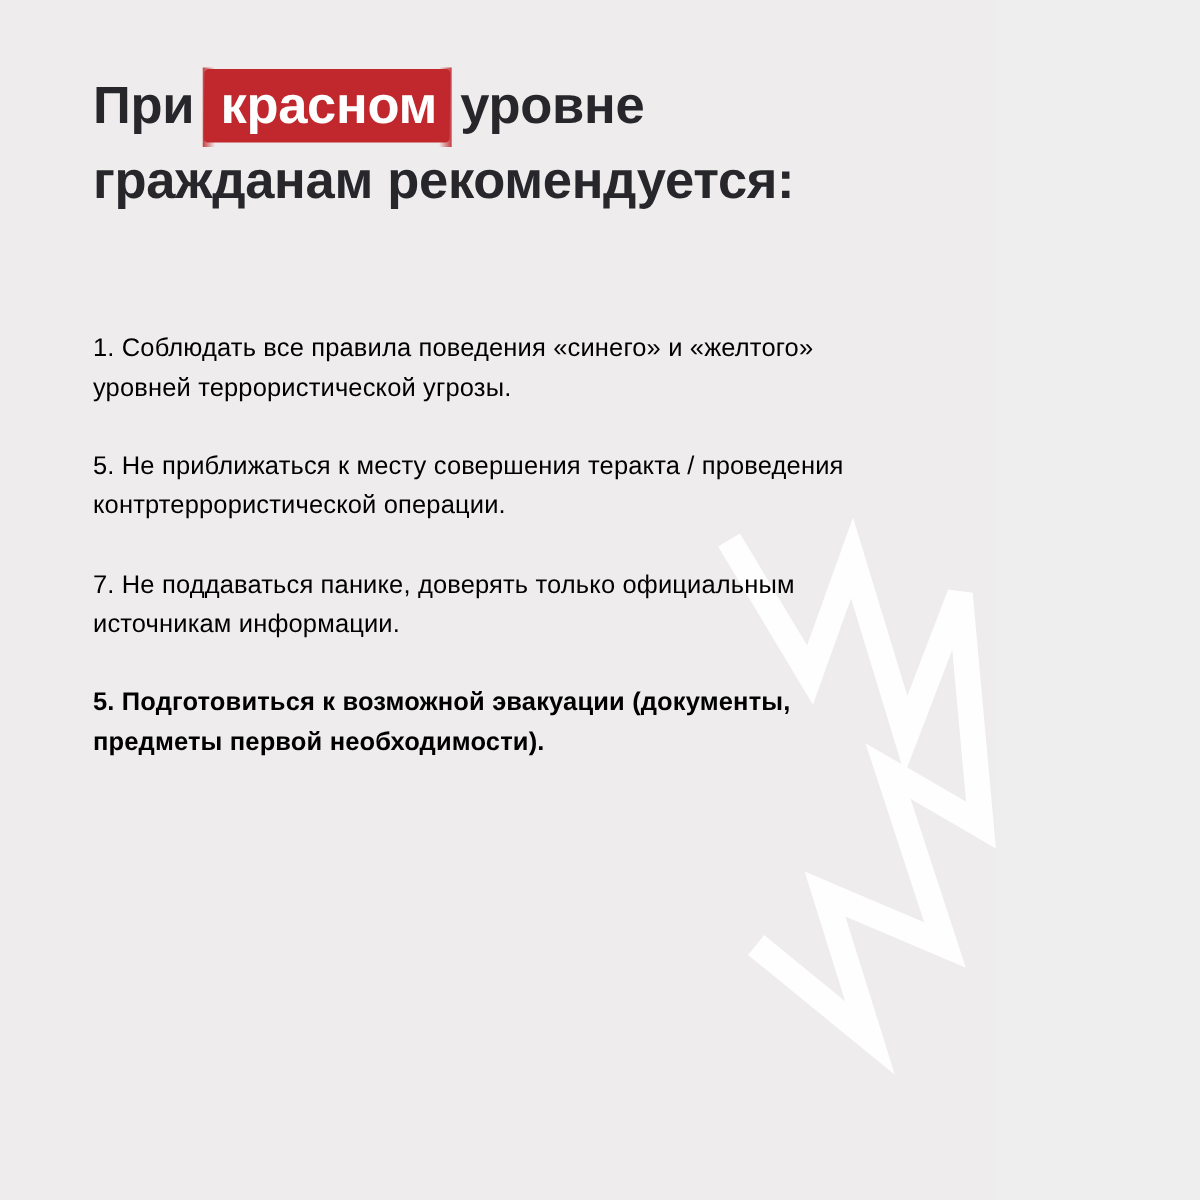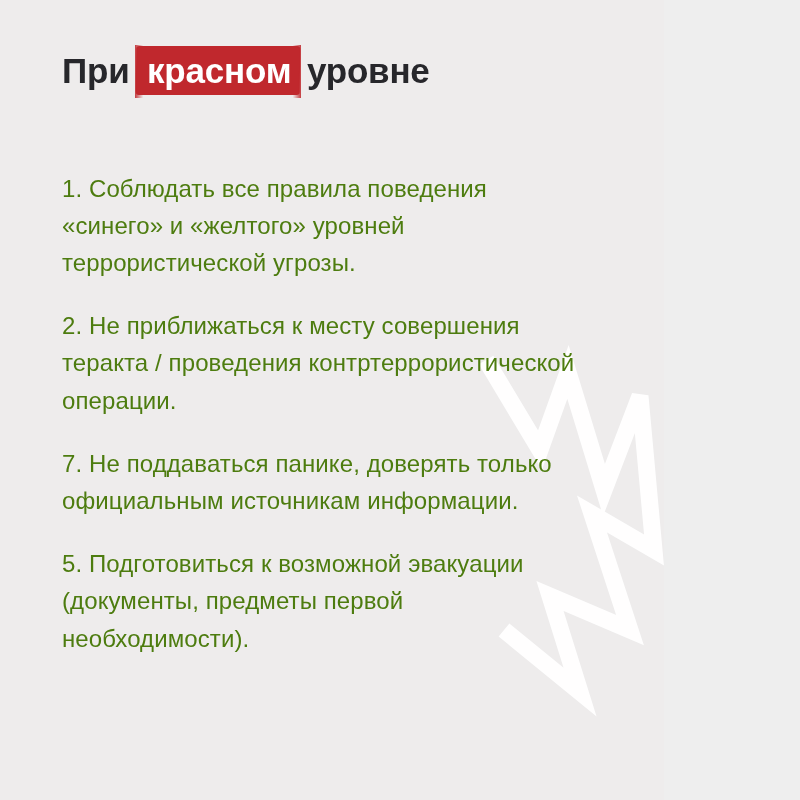--- a/index.html
+++ b/index.html
@@ -75,49 +75,51 @@
       linear-gradient(90deg, rgba(192,40,45,0.9) 0%, rgba(192,40,45,0.0) 5%),
       linear-gradient(270deg, rgba(192,40,45,0.9) 0%, rgba(192,40,45,0.0) 5%);
     z-index: -2;
   }
   .list {
     margin: 74px 0 0 0;
     padding: 0;
     list-style: none;
   }
   .list li {
-    font-size: 24px;
+    font-size: 17px;
     line-height: 1.55;
-    color: #4d7c0f;
+    color: #000000;
     margin: 0 0 26px 0;
     max-width: 520px;
     letter-spacing: 0.1px;
   }
   .list li:last-child {
     margin-bottom: 0;
+    font-weight: bold;
   }
 </style>
 </head>
 <body>
 
 <div class="poster">
 
   <svg class="bg-zigzag" viewBox="0 0 320 420" xmlns="http://www.w3.org/2000/svg" aria-hidden="true">
     <polyline points="132,60 186,150 214,72 250,190 286,96 300,250 238,214 276,330 196,296 226,392 150,330" fill="none" stroke="#ffffff" stroke-width="17" stroke-linejoin="miter" stroke-linecap="butt" opacity="0.95"></polyline>
   </svg>
 
   <div class="content">
 
     <h1 class="title">
       <span>При</span>
       <span class="hl">красном</span>
       <span>уровне</span><br>
+      <span>гражданам рекомендуется:</span>
     </h1>
 
     <ul class="list">
       <li>1. Соблюдать все правила поведения «синего» и «желтого» уровней террористической угрозы.</li>
-      <li>2. Не приближаться к месту совершения теракта / проведения контртеррористической операции.</li>
+      <li>5. Не приближаться к месту совершения теракта / проведения контртеррористической операции.</li>
       <li>7. Не поддаваться панике, доверять только официальным источникам информации.</li>
       <li>5. Подготовиться к возможной эвакуации (документы, предметы первой необходимости).</li>
     </ul>
 
   </div>
 </div>
 
 </body></html>

